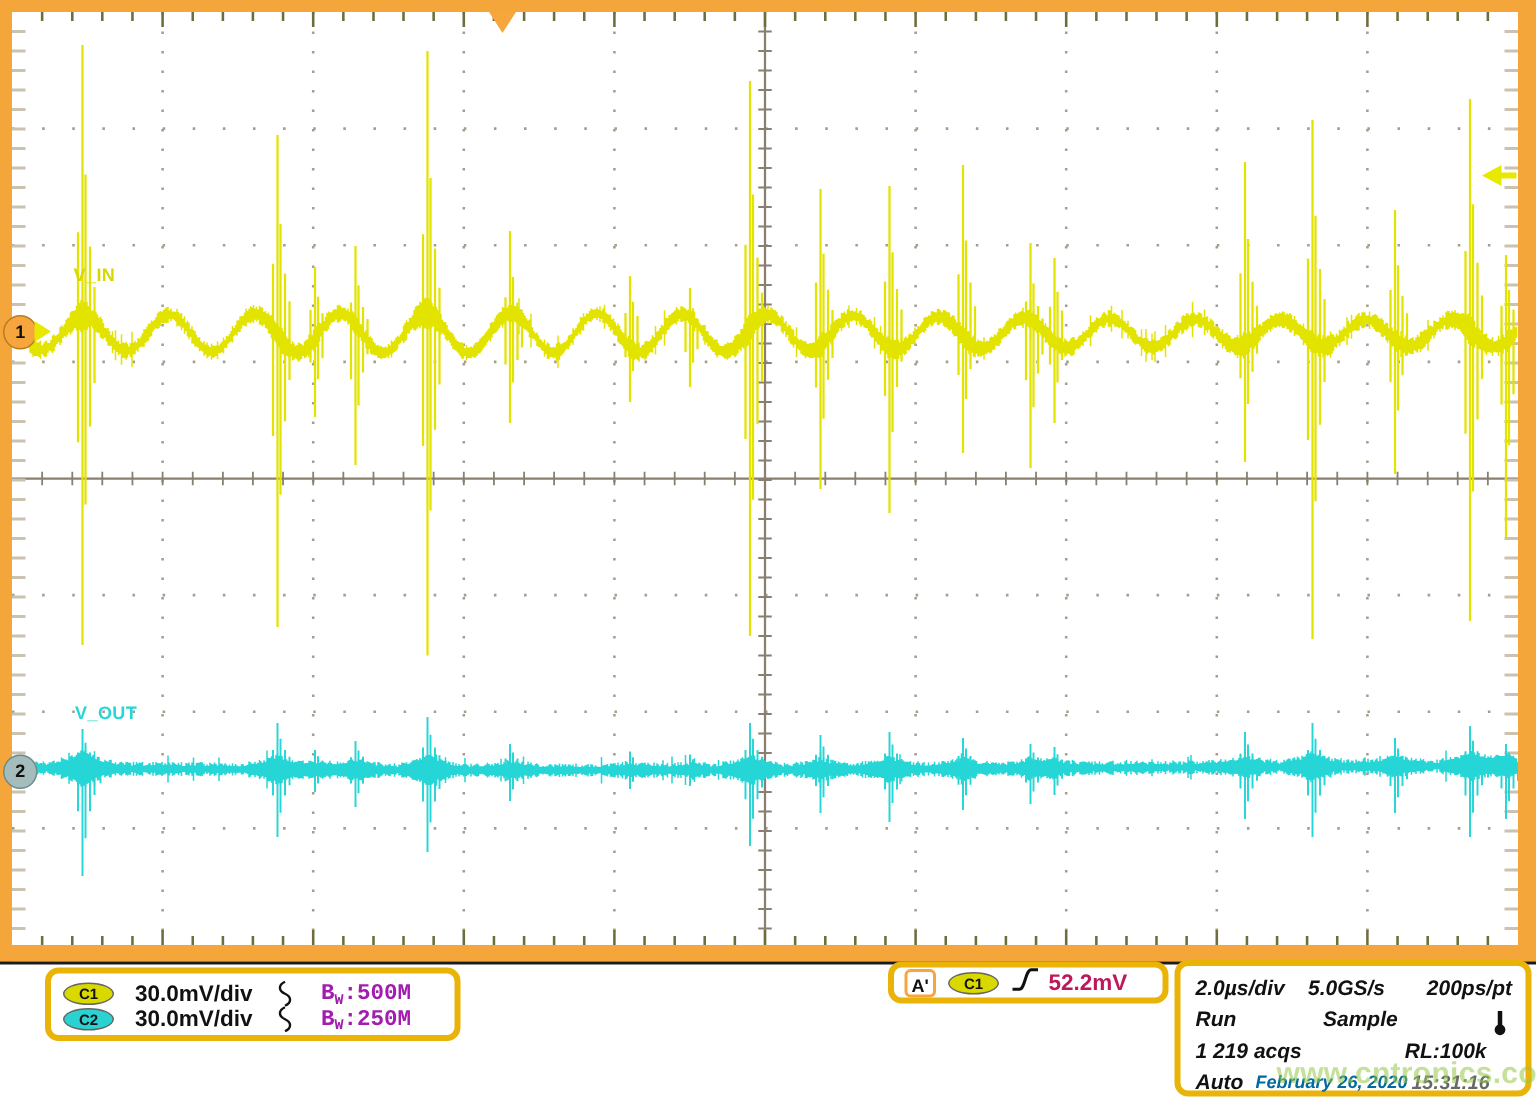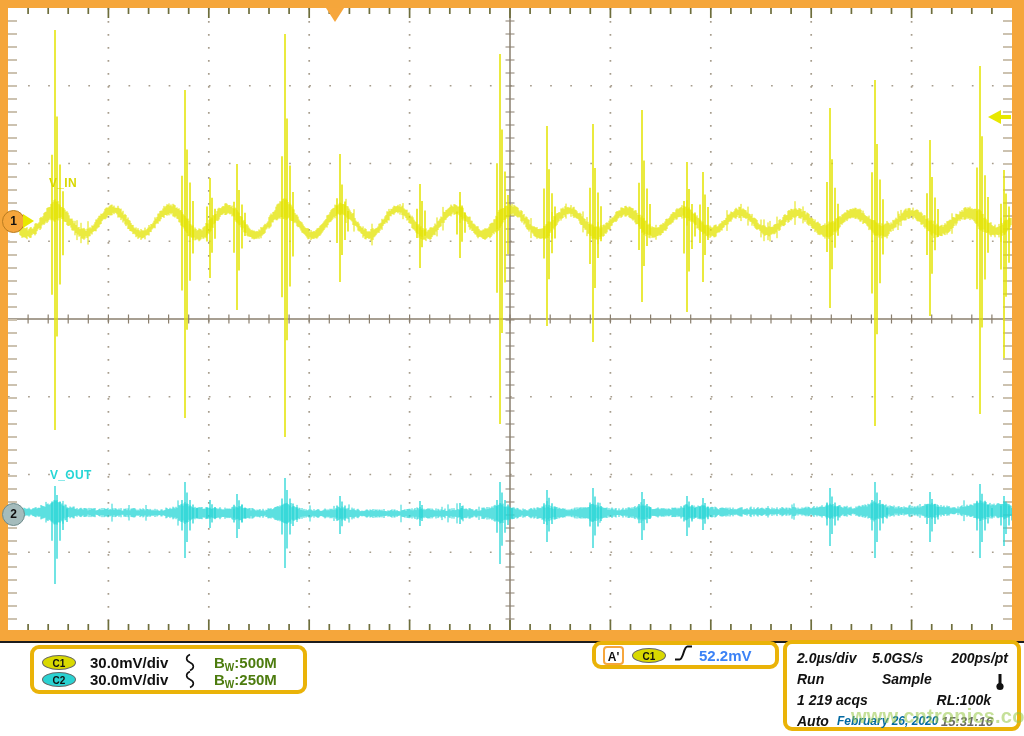--- a/index.html
+++ b/index.html
@@ -36,25 +36,25 @@
   .vrow{position:absolute;left:0;width:100%;height:22px;}
   .vrow1{top:3px;} .vrow2{top:20px;padding-left:45px;}
   .badge{position:absolute;width:34px;height:15px;border-radius:50%;border:1px solid #666;
          font-size:10px;font-weight:bold;color:#111;text-align:center;line-height:15px;box-sizing:border-box;}
   .badge-c1{background:#d9d900;}
   .badge-c2{background:#2ad2d2;}
   .badge-inline{position:static;display:inline-block;flex:none;}
   .vrow .badge{left:8px;top:3px;}
   .vscale{position:absolute;left:56px;top:2px;font-size:15px;font-weight:bold;color:#111;}
   .vcoupl{position:absolute;left:150px;top:1px;}
-  .vbw{position:absolute;left:180px;top:2px;font-size:15px;font-weight:bold;color:#4d7c0f;}
+  .vbw{position:absolute;left:180px;top:2px;font-size:15px;font-weight:bold;color:#a21caf;font-family:Liberation Mono, monospace;}
   .sub{font-size:10px;vertical-align:-3px;font-weight:bold;}
   .abadge{width:21px;height:19px;border:2px solid #f6a63c;border-radius:4px;background:#fff;
           font-size:12px;font-weight:bold;color:#111;text-align:center;line-height:19px;box-sizing:border-box;flex:none;}
-  .trig-text{font-size:15px;font-weight:bold;color:#3b82f6;margin-left:6px;}
+  .trig-text{font-size:15px;font-weight:bold;color:#be185d;margin-left:6px;}
   .hrow{position:absolute;left:0;width:100%;height:21px;font-size:14px;font-weight:bold;color:#111;font-style:italic;}
   .hrow1{top:6px;} .hrow2{top:27px;} .hrow3{top:48px;} .hrow4{top:69px;}
   .hl{position:absolute;left:10px;} .hm{position:absolute;left:85px;} .hr{position:absolute;right:9px;}
   .hm2{position:absolute;left:95px;} .hr3{position:absolute;right:26px;}
   .hdate{position:absolute;left:50px;color:#0369a1;font-size:12px;top:1px;}
   .htime{position:absolute;right:24px;color:#686868;font-size:13px;top:1px;}
   .therm{position:absolute;right:12px;top:1px;}
   .watermark{position:absolute;left:851px;top:705px;font-size:20px;font-weight:bold;z-index:20;
              color:rgba(150,198,70,0.55);letter-spacing:0.2px;}
   .ml8{margin-left:8px;}

